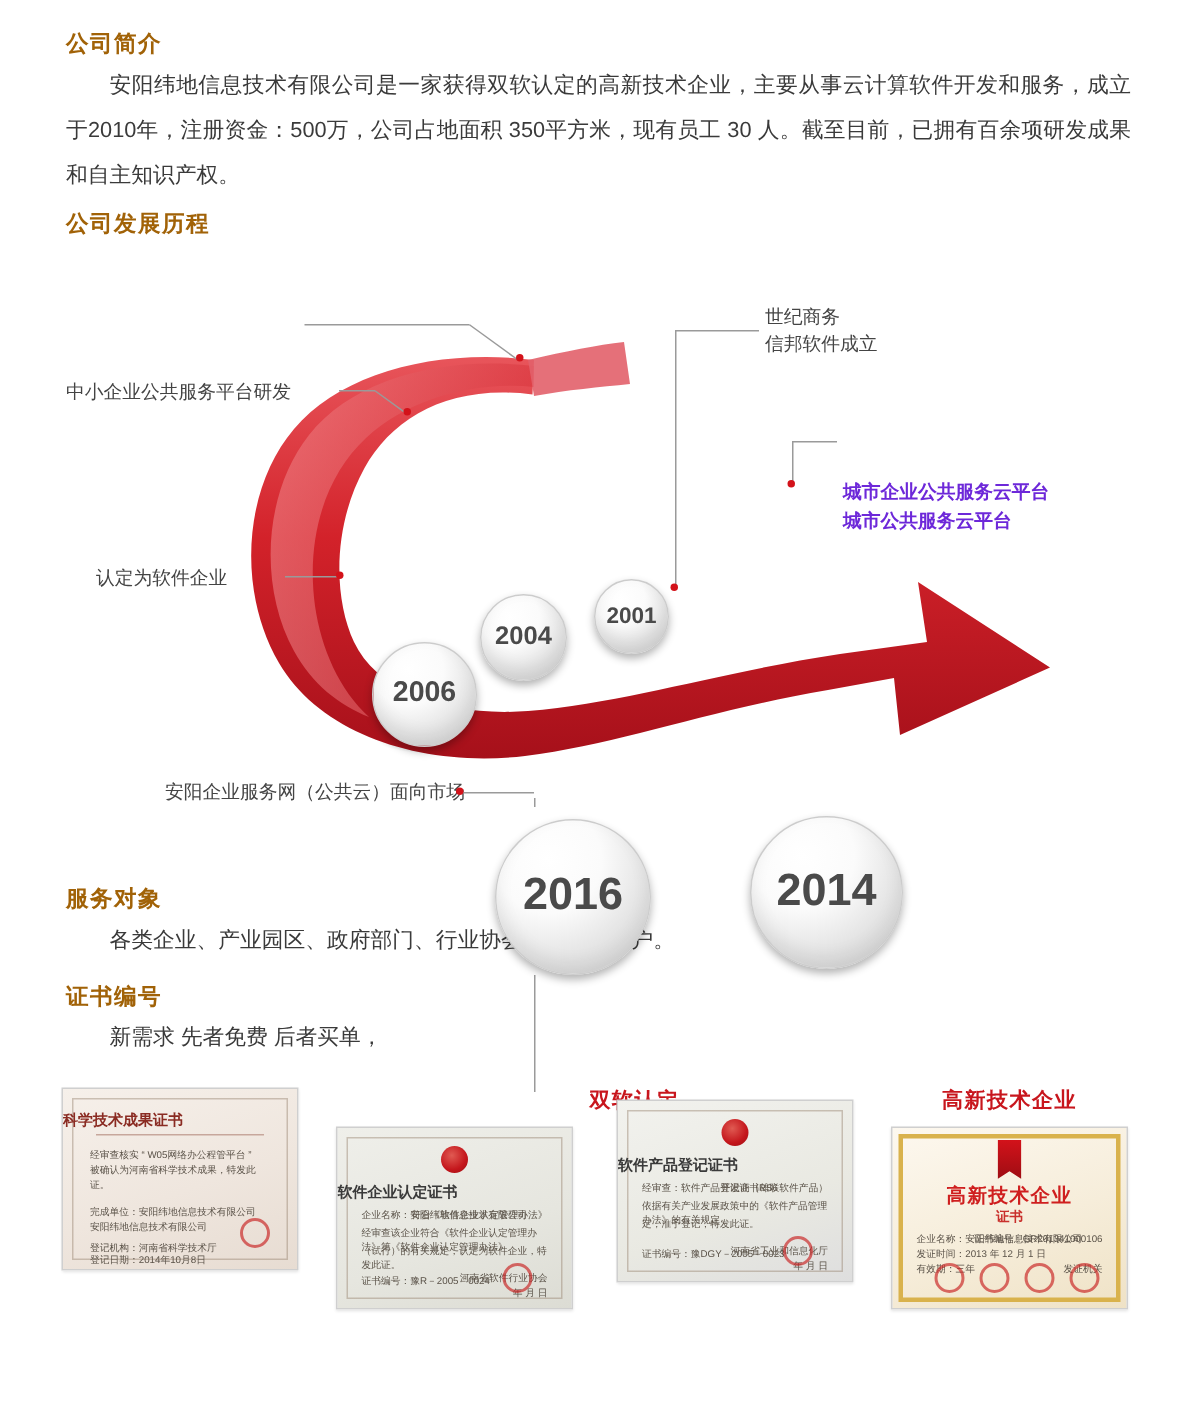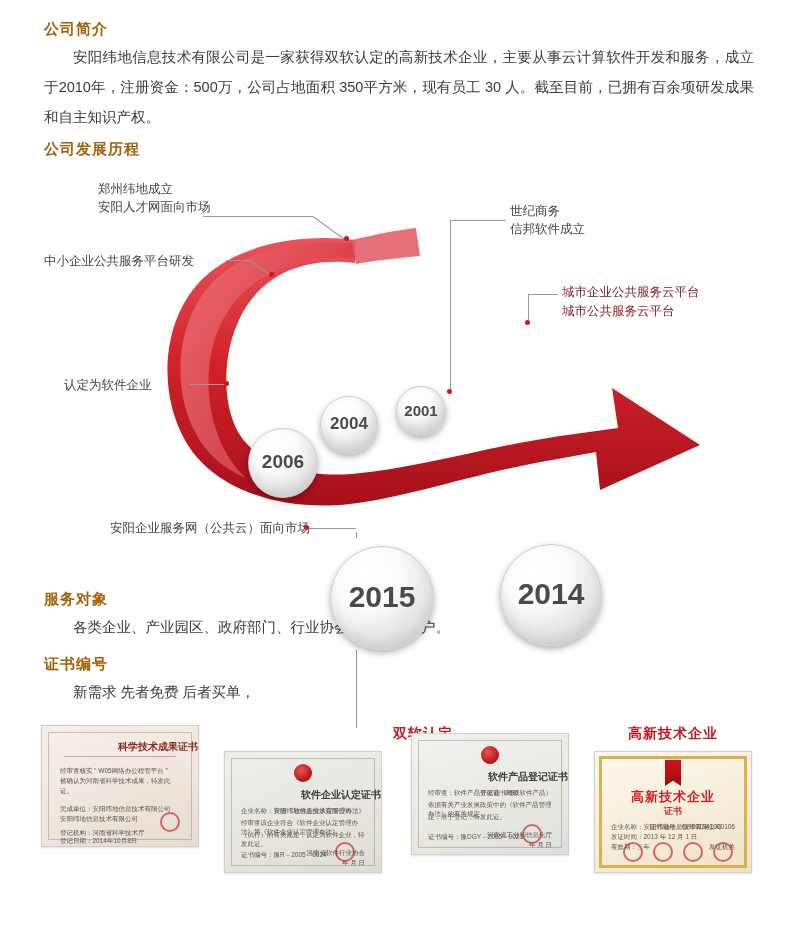--- a/index.html
+++ b/index.html
@@ -52,21 +52,21 @@
   }
   .node span { display:block; transform: translateY(-1px); }
 
   .label {
     position: absolute;
     font-size: 12.5px;
     line-height: 18px;
     color: #444;
     white-space: nowrap;
   }
-  .label.red { color: #7f1d1d; font-weight: normal; }
+  .label.red { color: #6d28d9; font-weight: bold; margin-top: 36px; }
 
   .leader { position: absolute; background: #9a9a9a; height: 1px; z-index: 2; }
   .leader.vert { width: 1px; height: auto; }
   .dot {
     position: absolute; width: 5px; height: 5px; border-radius: 50%;
     background: #d3121a; z-index: 3;
   }
 
   
   #target-title { position: absolute; left: 44px; top: 590px; }
@@ -99,21 +99,21 @@
   .cert-inner-border {
     position: absolute; left: 6px; top: 6px; right: 6px; bottom: 6px;
     border: 1px solid rgba(150,130,110,0.45);
   }
   .cert-gold-border {
     position:absolute; left:4px; top:4px; right:4px; bottom:4px;
     border: 3px solid #d9b24c;
   }
   .cert-title-line {
     position: absolute; left: 0; right: 0;
-    font-size: 8.5px; color: #3a3a3a; text-align: right; font-weight: bold;
+    font-size: 8.5px; color: #3a3a3a; text-align: left; font-weight: bold;
   }
   .cert-red-title {
     position:absolute; left:0; right:0; text-align:center;
     color:#cf1f1f; font-weight:bold; font-size: 13px; letter-spacing:1px;
   }
   .cert-sub {
     position:absolute; left:0; right:0; 
     color:#8a6a2a; font-size: 8px;
   }
   .emblem {
@@ -203,42 +203,38 @@
     <div class="node" style="left:320px; top:236px; width:58px; height:58px; font-size:17px;">
       <span>2004</span>
     </div>
 
     <div class="node" style="left:248px; top:268px; width:70px; height:70px; font-size:19px;">
       <span>2006</span>
     </div>
 
 
     <div class="node" style="left:330px; top:386px; width:104px; height:104px; font-size:30px;">
-      <span>2015</span>
+      <span>2016</span>
     </div>
 
     <div class="node" style="left:500px; top:384px; width:102px; height:102px; font-size:30px;">
       <span>2014</span>
     </div>
 
     <div class="leader" style="left:450px; top:60px; width:56px;"></div>
     <div class="leader vert" style="left:450px; top:60px; height:172px;"></div>
     <div class="dot" style="left:447px; top:229px;"></div>
     <div class="label" style="left:510px; top:42px;">
       <div>世纪商务</div>
       <div>信邦软件成立</div>
     </div>
 
     <div class="leader" style="left:203px; top:56px; width:110px;"></div>
     <div class="leader" style="left:313px; top:56px; width:40px; transform: rotate(36deg); transform-origin: left center;"></div>
     <div class="dot" style="left:344px; top:76px;"></div>
-    <div class="label" style="left:98px; top:20px;">
-      <div>郑州纬地成立</div>
-      <div>安阳人才网面向市场</div>
-    </div>
 
     <div class="leader" style="left:226px; top:100px; width:24px;"></div>
     <div class="leader" style="left:250px; top:100px; width:26px; transform: rotate(36deg); transform-origin: left center;"></div>
     <div class="dot" style="left:269px; top:112px;"></div>
     <div class="label" style="left:44px; top:92px;">
       <div>中小企业公共服务平台研发</div>
     </div>
 
     <div class="leader" style="left:190px; top:224px; width:36px;"></div>
     <div class="dot" style="left:224px; top:221px;"></div>

